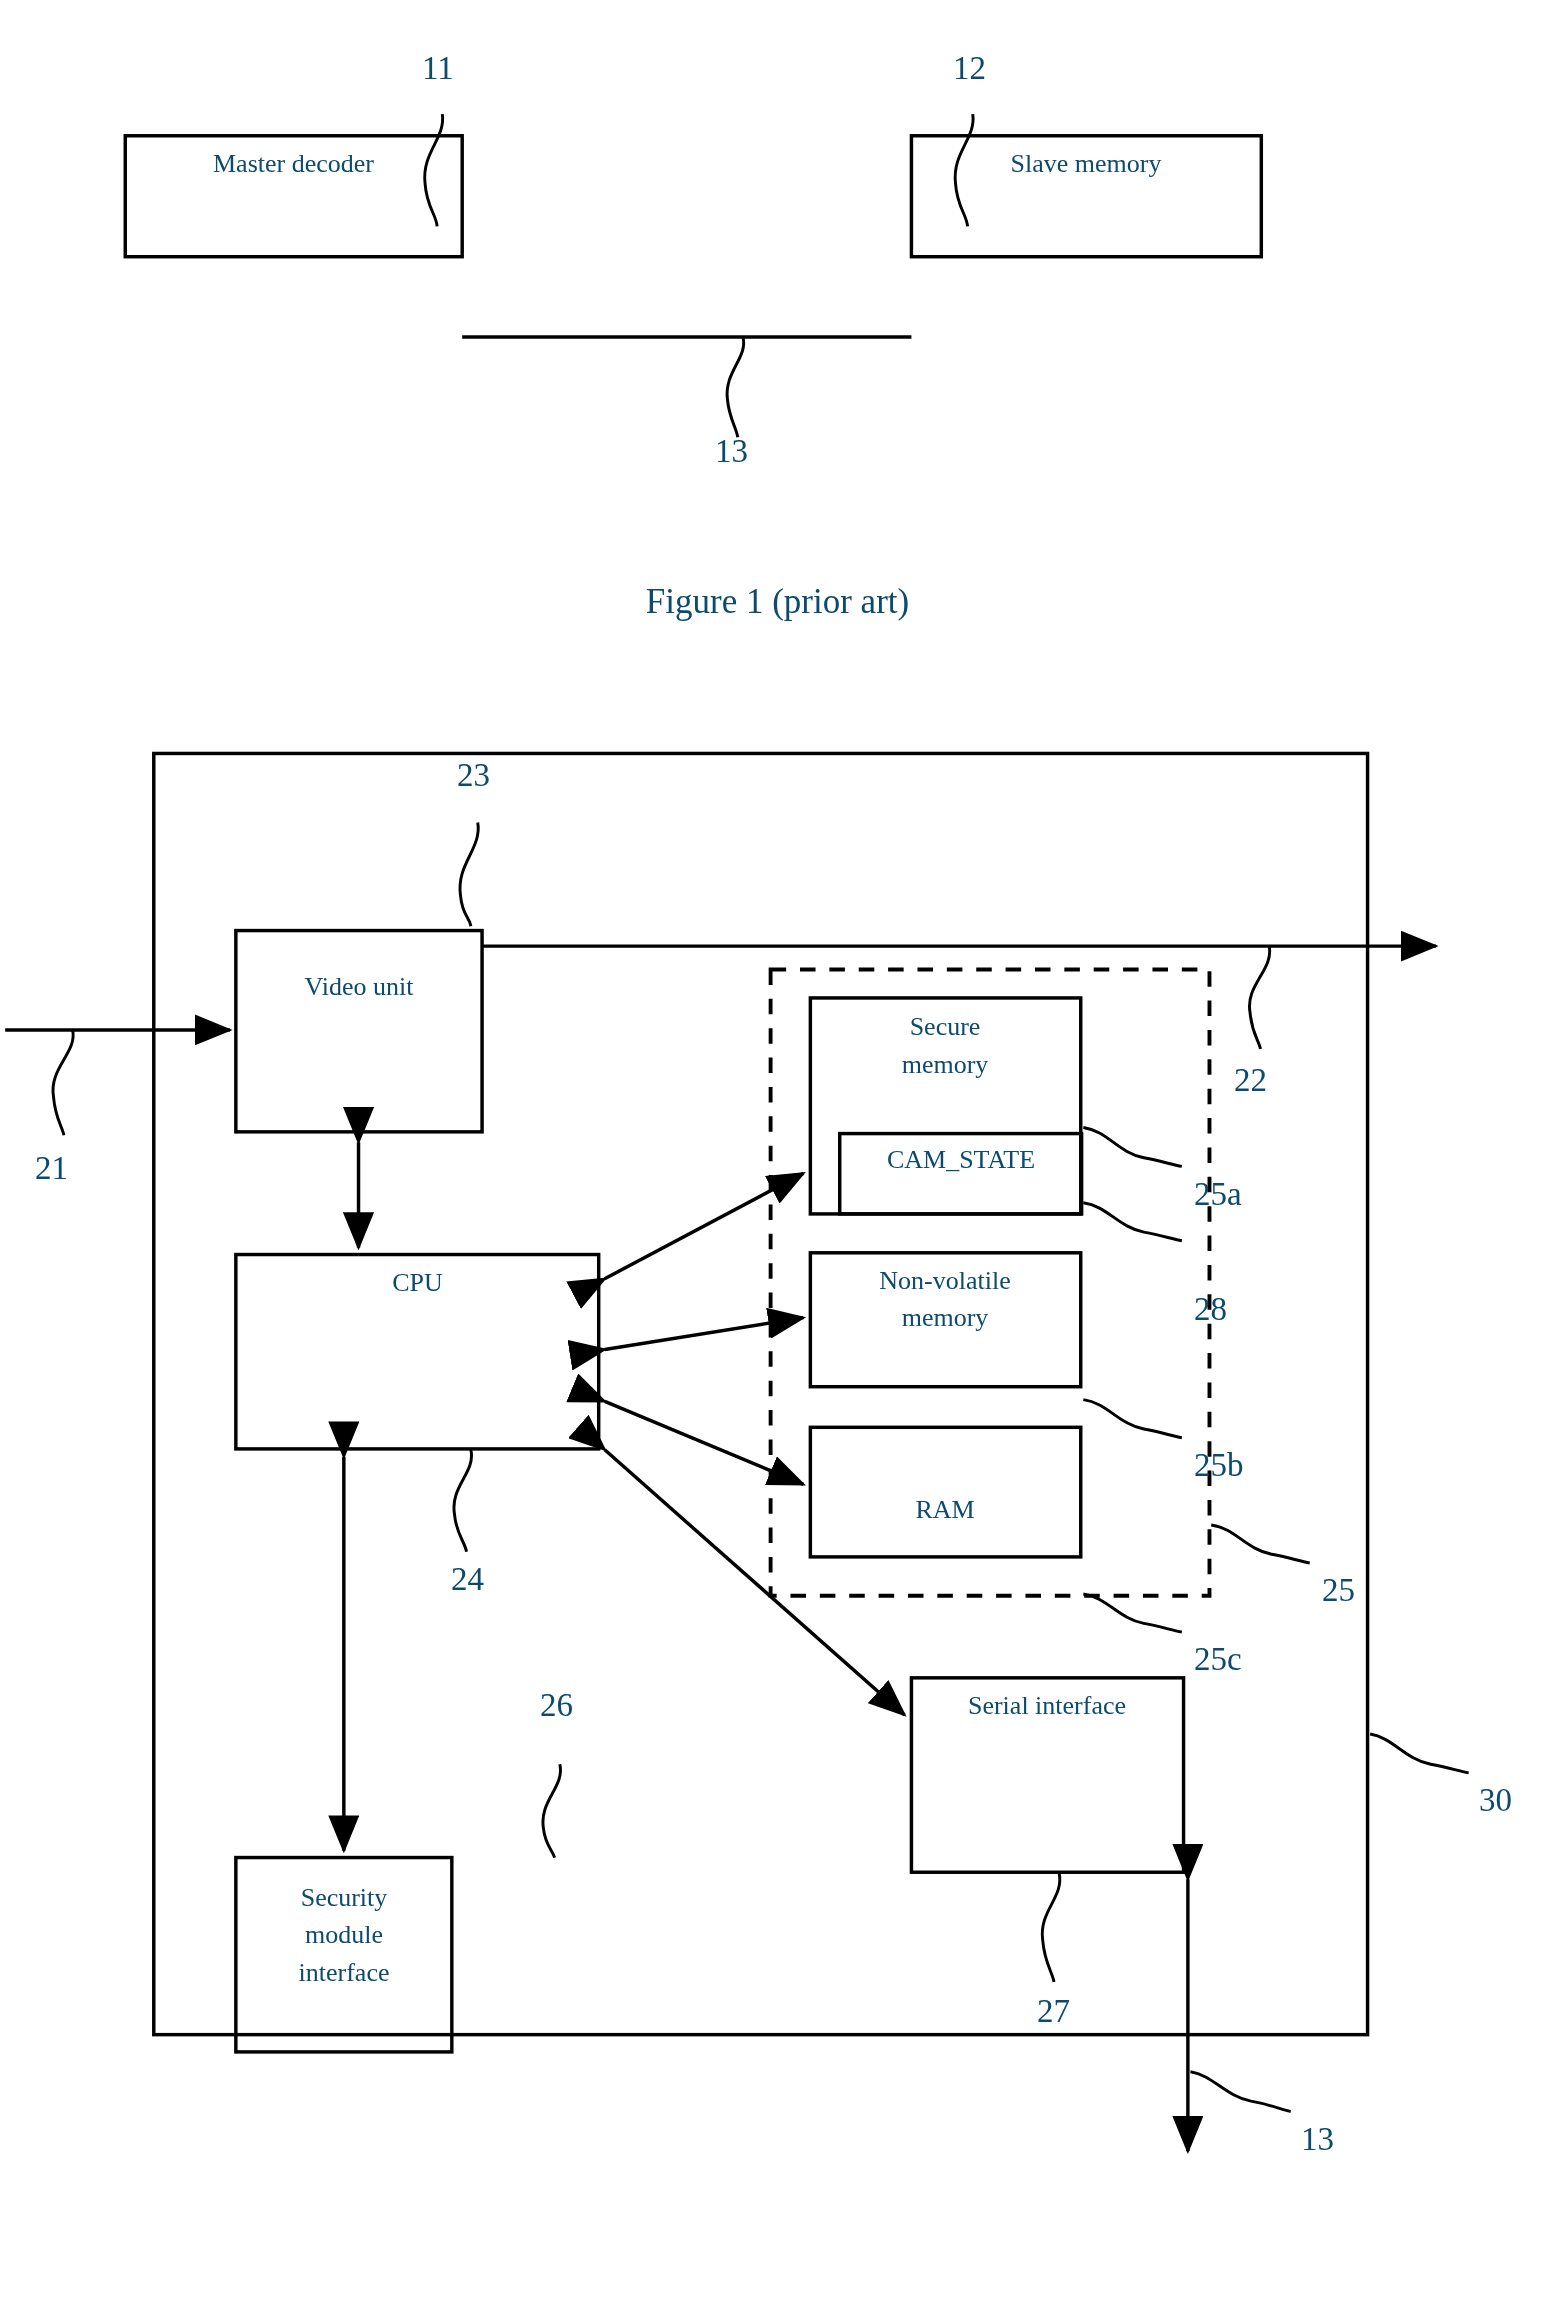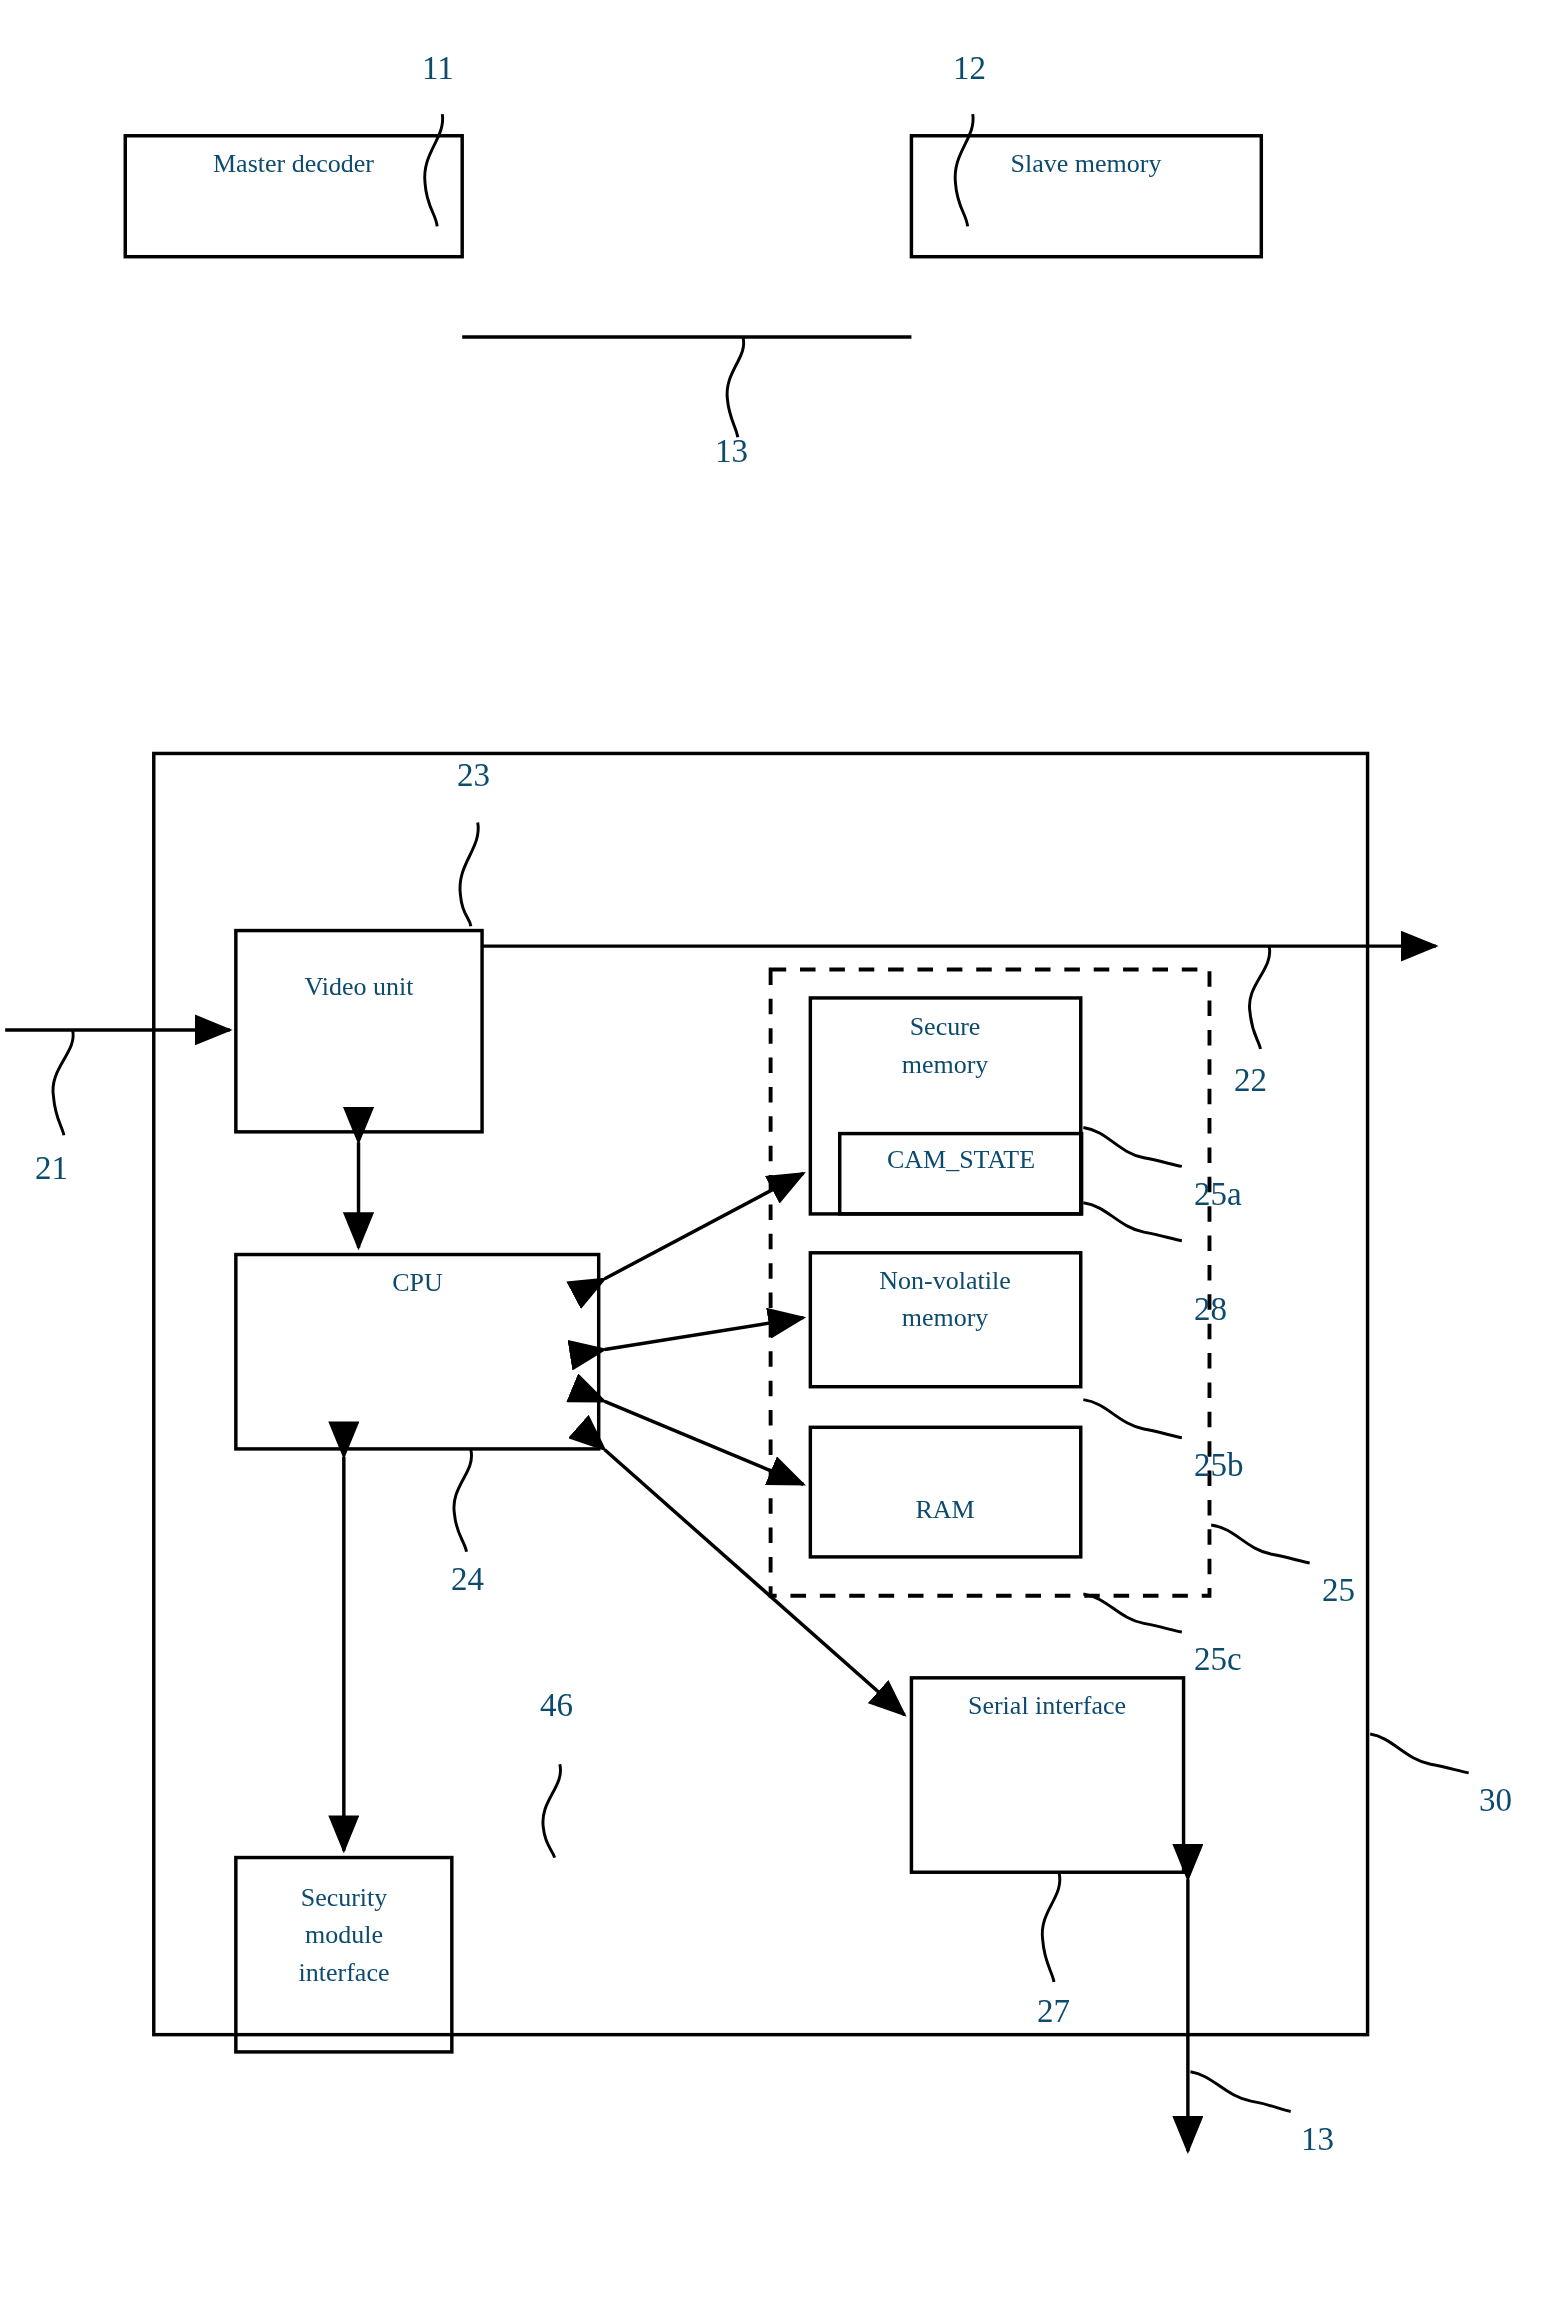--- a/index.html
+++ b/index.html
@@ -135,20 +135,21 @@
     <path d="M1254,1845 C1282,1849 1294,1873 1324,1879 C1346,1883 1356,1887 1368,1889" fill="none" stroke="#000" stroke-width="3.4"></path>
   </svg>
 
   <div class="lbl boxlabel" style="left:125px; top:149px; width:337px;">Master decoder</div>
   <div class="lbl boxlabel" style="left:911px; top:149px; width:350px;">Slave memory</div>
 
   <div class="lbl refnum" style="left:422px; top:49px;">11</div>
   <div class="lbl refnum" style="left:953px; top:49px;">12</div>
   <div class="lbl refnum" style="left:715px; top:432px;">13</div>
 
+  <div class="lbl caption" style="left:475px; top:581px; width:605px;">Figure 1 (prior art)</div>
 
   <div class="lbl boxlabel" style="left:236px; top:972px; width:246px;">Video unit</div>
 
   <div class="lbl boxlabel" style="left:236px; top:1268px; width:363px;">CPU</div>
 
   <div class="lbl boxlabel" style="left:810px; top:1012px; width:270px;">Secure</div>
   <div class="lbl boxlabel" style="left:810px; top:1050px; width:270px;">memory</div>
 
   <div class="lbl boxlabel" style="left:840px; top:1145px; width:242px;">CAM_STATE</div>
 
@@ -158,21 +159,21 @@
   <div class="lbl boxlabel" style="left:810px; top:1495px; width:270px;">RAM</div>
 
   <div class="lbl boxlabel" style="left:911px; top:1691px; width:272px;">Serial interface</div>
 
   <div class="lbl boxlabel" style="left:236px; top:1883px; width:216px;">Security</div>
   <div class="lbl boxlabel" style="left:236px; top:1920px; width:216px;">module</div>
   <div class="lbl boxlabel" style="left:236px; top:1958px; width:216px;">interface</div>
 
   <div class="lbl refnum" style="left:457px; top:756px;">23</div>
   <div class="lbl refnum" style="left:451px; top:1560px;">24</div>
-  <div class="lbl refnum" style="left:540px; top:1686px;">46</div>
+  <div class="lbl refnum" style="left:540px; top:1686px;">26</div>
   <div class="lbl refnum" style="left:1037px; top:1992px;">27</div>
   <div class="lbl refnum" style="left:35px; top:1149px;">21</div>
   <div class="lbl refnum" style="left:1234px; top:1061px;">22</div>
   <div class="lbl refnum" style="left:1194px; top:1175px;">25a</div>
   <div class="lbl refnum" style="left:1194px; top:1249px;margin-top:41px;">28</div>
   <div class="lbl refnum" style="left:1194px; top:1446px;">25b</div>
   <div class="lbl refnum" style="left:1322px; top:1571px;">25</div>
   <div class="lbl refnum" style="left:1194px; top:1640px;">25c</div>
   <div class="lbl refnum" style="left:1479px; top:1781px;">30</div>
   <div class="lbl refnum" style="left:1301px; top:2120px;">13</div>

